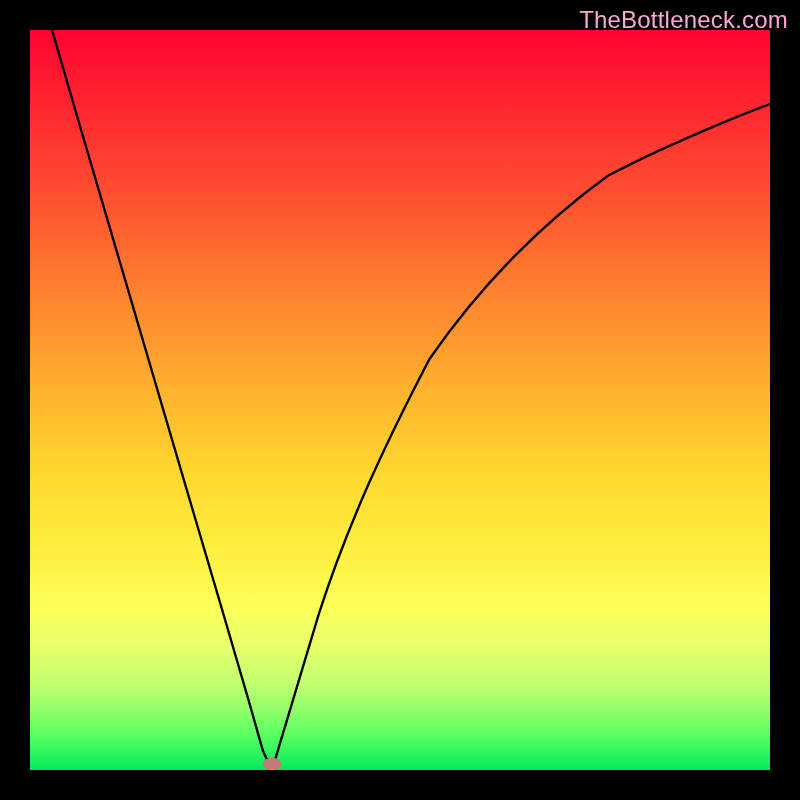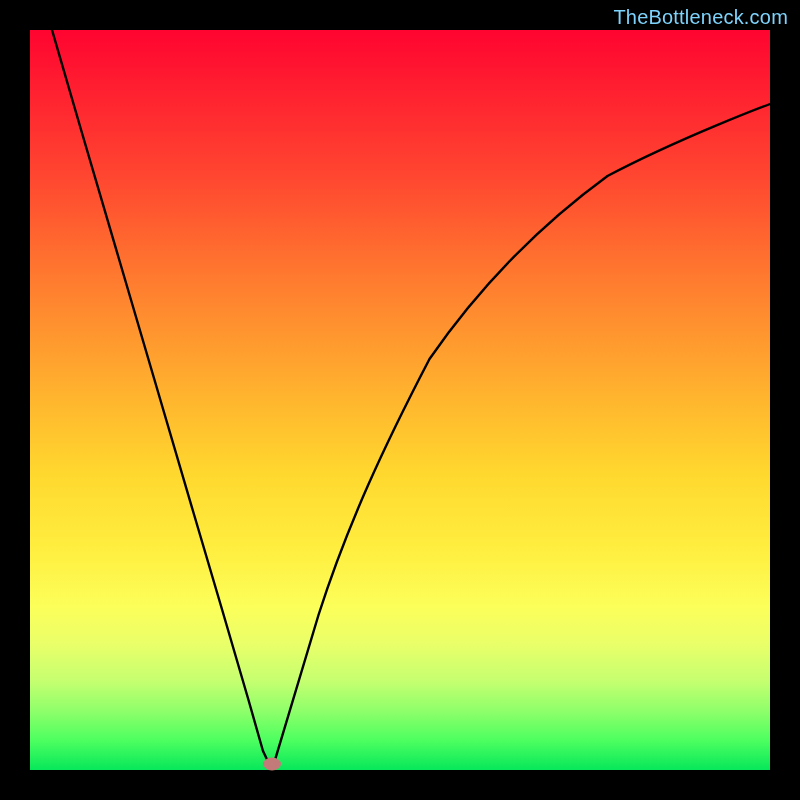--- a/index.html
+++ b/index.html
@@ -53,22 +53,22 @@
     width: 18px;
     height: 13px;
     border-radius: 50%;
     background: #c37b7a;
     transform: translate(-50%, -50%);
   }
   .watermark {
     position: absolute;
     top: 6px;
     right: 12px;
-    color: #7dd3fc;
-    font-size: 20px;
+    color: #f9a8d4;
+    font-size: 24px;
     font-weight: 500;
     letter-spacing: 0.2px;
   }
 </style>
 </head>
 <body>
 
 <div class="frame">
 
   <div class="plot-area">

